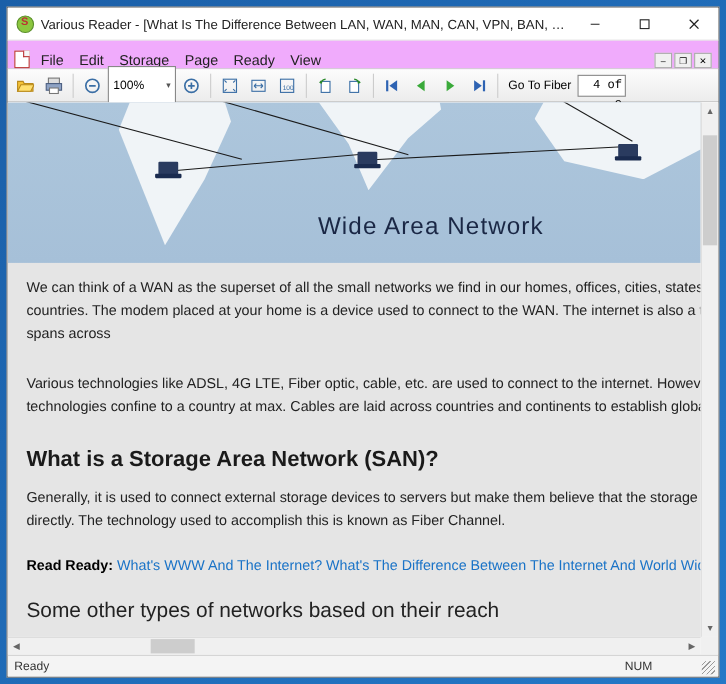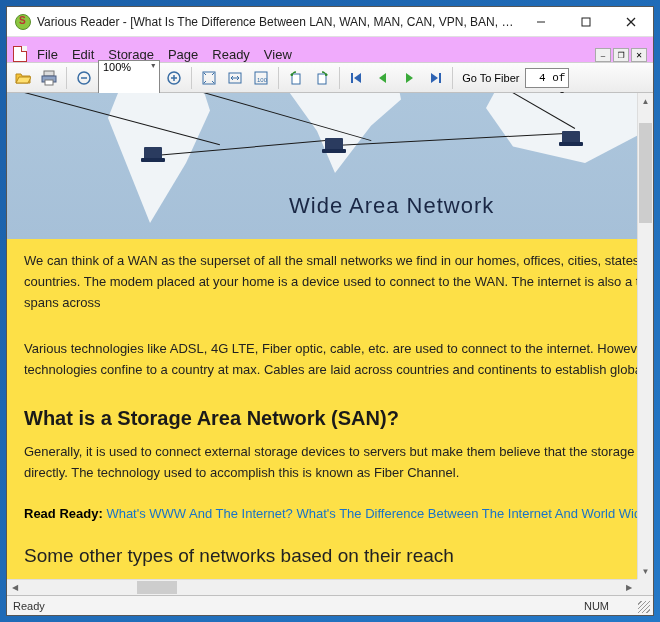--- a/index.html
+++ b/index.html
@@ -15,26 +15,26 @@
 .menubar { height: 26px; display: flex; align-items: flex-end; padding: 0 6px; border-bottom: 1px solid #d0d0d0; background: #f0abfc; }
 .menubar .docicon { width: 14px; height: 16px; margin-right: 10px; background: #fff; border: 1px solid #b33; position: relative; }
 .menubar .docicon:before { content:""; position:absolute; right:-1px; top:-1px; width:5px; height:5px; background:#f5f5f5; border-left:1px solid #b33; border-bottom:1px solid #b33; }
 .menubar .menuitem { font-size: 13px; margin-right: 14px; color: #222; }
 .childwinctrls { margin-left: auto; display: flex; gap: 2px; }
 .childwinctrls .cwbtn { width: 16px; height: 14px; border: 1px solid #aaa; background: #f0f0f0; display:flex; align-items:center; justify-content:center; font-size:8px; }
 .toolbar { height: 30px; display: flex; align-items: center; padding: 0 4px; border-bottom: 1px solid #c0c0c0; background: linear-gradient(#fcfcfc,#ececec); gap: 2px; }
 .tbtn { width: 24px; height: 24px; display: flex; align-items: center; justify-content: center; border: 1px solid transparent; border-radius: 2px; }
 .tbtn svg { width: 16px; height: 16px; }
 .sep { width: 1px; height: 22px; background: #ccc; margin: 0 3px; }
-.zoombox { height: 36px; font-size: 11px; border: 1px solid #888; background: #fff; padding: 0 4px; display:flex; gap:20px; }
+.zoombox { height: 36px; font-size: 11px; border: 1px solid #888; background: #fff; padding: 0 4px; display:flex; align-items:center; gap:20px; }
 .zoombox:after { content: "▾"; font-size: 8px; color:#555; }
 .gotolabel { font-size: 11px; margin: 0 4px; white-space:nowrap; }
 .pagebox { width: 44px; height: 20px; border: 1px solid #888; background: #fff; font-size: 11px; text-align: right; padding-right: 3px; line-height:18px;font-family:Liberation Mono, monospace; }
 .content { flex: 1; position: relative; overflow: hidden; background: #fff; }
-.docview { position: absolute; inset: 0 16px 16px 0; overflow: hidden; background:#fde047; }
+.docview { position: absolute; inset: 0 16px 16px 0; overflow: hidden; background:#e5e5e5; }
 .page { padding: 0 0 10px 17px; width: 720px; }
 .mapimg { margin-left:-17px; width: 637px; height: 146px; background: linear-gradient(#adc6dc,#a6c0d8); position: relative; overflow:hidden; }
 .continent { position:absolute; background:#f0f4f7; }
 .sa { left:95px; top:-20px; width:120px; height:150px; clip-path: polygon(20% 0, 80% 0, 90% 25%, 70% 60%, 40% 100%, 25% 70%, 5% 30%); }
 .af { left:280px; top:-25px; width:120px; height:105px; clip-path: polygon(10% 0, 90% 0, 95% 30%, 70% 55%, 40% 100%, 25% 60%, 0% 20%); }
 .au { left:470px; top:-40px; width:180px; height:110px; clip-path: polygon(15% 20%, 50% 0, 90% 30%, 95% 70%, 60% 100%, 20% 85%, 5% 50%); }
 .laptop { position:absolute; width:18px; height:12px; background:#2a3b5f; border-radius:1px; }
 .laptop:after { content:""; position:absolute; bottom:-3px; left:-3px; width:24px; height:4px; background:#1a2b4f; border-radius:1px; }
 .lp1 { left:137px; top:54px; } .lp2 { left:318px; top:45px; } .lp3 { left:555px; top:38px; }
 .netline { position:absolute; height:1px; background:#1a1a1a; transform-origin: left center; }
@@ -54,21 +54,21 @@
 .vscroll { position: absolute; right: 0; top: 0; bottom: 16px; width: 16px; background: #f0f0f0; border-left:1px solid #ddd; }
 .vscroll .vthumb { position:absolute; left:1px; right:1px; top:30px; height:100px; background:#cdcdcd; }
 .vscroll .varrow { position:absolute; left:0; right:0; height:16px; display:flex; align-items:center; justify-content:center; font-size:8px; color:#666; }
 .vscroll .vtop { top:0; } .vscroll .vbot { bottom:0; }
 .hscroll { position: absolute; left: 0; right: 16px; bottom: 0; height: 16px; background: #f0f0f0; border-top:1px solid #ddd; }
 .hscroll .hthumb { position:absolute; top:1px; bottom:1px; left:130px; width:40px; background:#cdcdcd; }
 .hscroll .harrow { position:absolute; top:0; bottom:0; width:16px; display:flex; align-items:center; justify-content:center; font-size:8px; color:#666; }
 .hscroll .hleft { left:0; } .hscroll .hright { right:0; }
 .scrollcorner { position:absolute; right:0; bottom:0; width:16px; height:16px; background:#f0f0f0; }
 .statusbar { height: 20px; border-top: 1px solid #c0c0c0; background: #f4f4f4; display: flex; align-items: center; font-size: 11px; padding: 0 6px; color:#333; }
-.statusbar .numlock { margin-left: auto; margin-right: 38px; padding-left: 27px; }
+.statusbar .numlock { margin-left: auto; margin-right: 54px; padding-left: 27px; }
 .grip { position:absolute; right:3px; bottom:2px; width:12px; height:12px; background: repeating-linear-gradient(135deg, transparent 0 2px, #999 2px 3px); }
 </style>
 </head>
 <body>
 
 <div class="outer">
 
   <div class="titlebar">
     <div class="appicon"></div>
     <div class="title">

